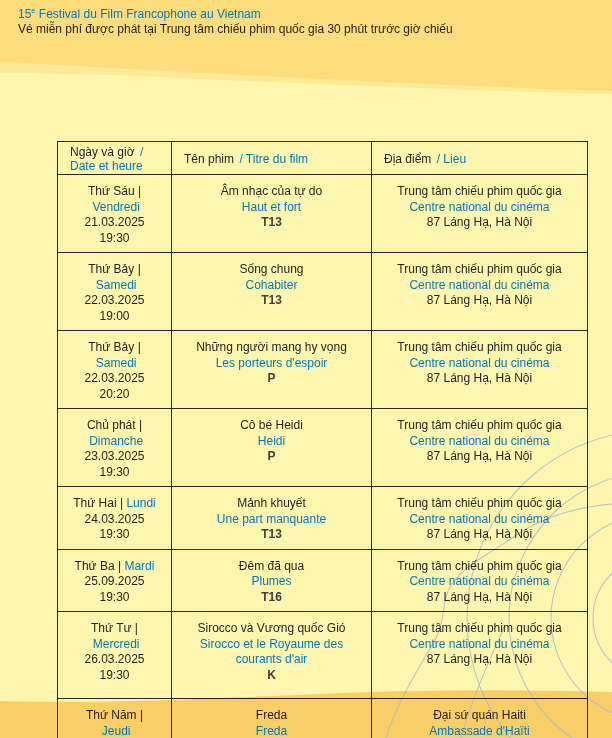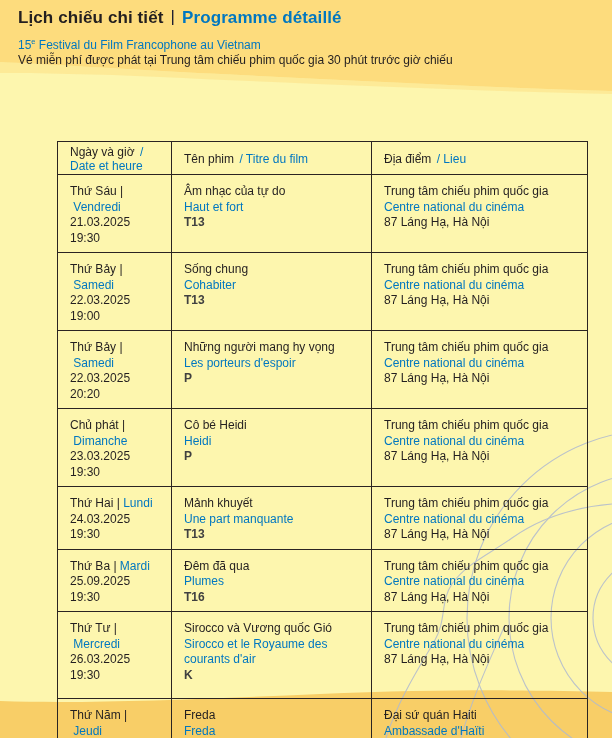--- a/index.html
+++ b/index.html
@@ -19,21 +19,21 @@
   .fr{color:#0077C0;}
   .vn{color:#231F20;}
   .hdr p{margin:0;font-size:12px;line-height:15.3px;}
   .hdr sup{font-size:7.5px;vertical-align:super;line-height:0;}
 
   
   .tbl{
     position:absolute;left:57px;top:141px;width:530px;
     border-collapse:collapse;table-layout:fixed;background:transparent;
   }
-  .tbl th,.tbl td{border:1.6px solid #2B2422;background:transparent;}
+  .tbl th,.tbl td{border:1.6px solid #2B2422;background:transparent;text-align:center;}
   .tbl th{
     height:30px;font-size:12px;font-weight:normal;text-align:left;
     vertical-align:middle;padding:2px 12px 0 12px;
   }
   .tbl td{vertical-align:top;padding:9px 12px 6px 12px;font-size:12px;line-height:15.5px;}
   .tbl .fr-gap{margin-left:2px;text-align:right;}
   .rating{font-weight:bold;color:#404040;}
   .day-sep{color:#231F20;}
   .addr-line{color:#231F20;}
 </style>
@@ -53,23 +53,20 @@
       <circle cx="655" cy="618" r="62"></circle>
       <circle cx="655" cy="618" r="104"></circle>
       <circle cx="655" cy="618" r="146"></circle>
       <circle cx="655" cy="618" r="188"></circle>
     </g>
   </svg>
 
   <div class="content">
 
     <div class="hdr">
-      <h1>
-        <span class="vn">Lịch chiếu chi tiết</span><span class="sep">|</span><span class="fr">Programme détaillé</span>
-      </h1>
       <p class="fr"><span>15</span><sup>e</sup><span> Festival du Film Francophone au Vietnam</span></p>
       <p class="vn">Vé miễn phí được phát tại Trung tâm chiếu phim quốc gia 30 phút trước giờ chiếu</p>
     </div>
 
     <table class="tbl">
       <colgroup>
         <col style="width:114px">
           <col style="width:200px">
           <col style="width:216px">
       </colgroup>

